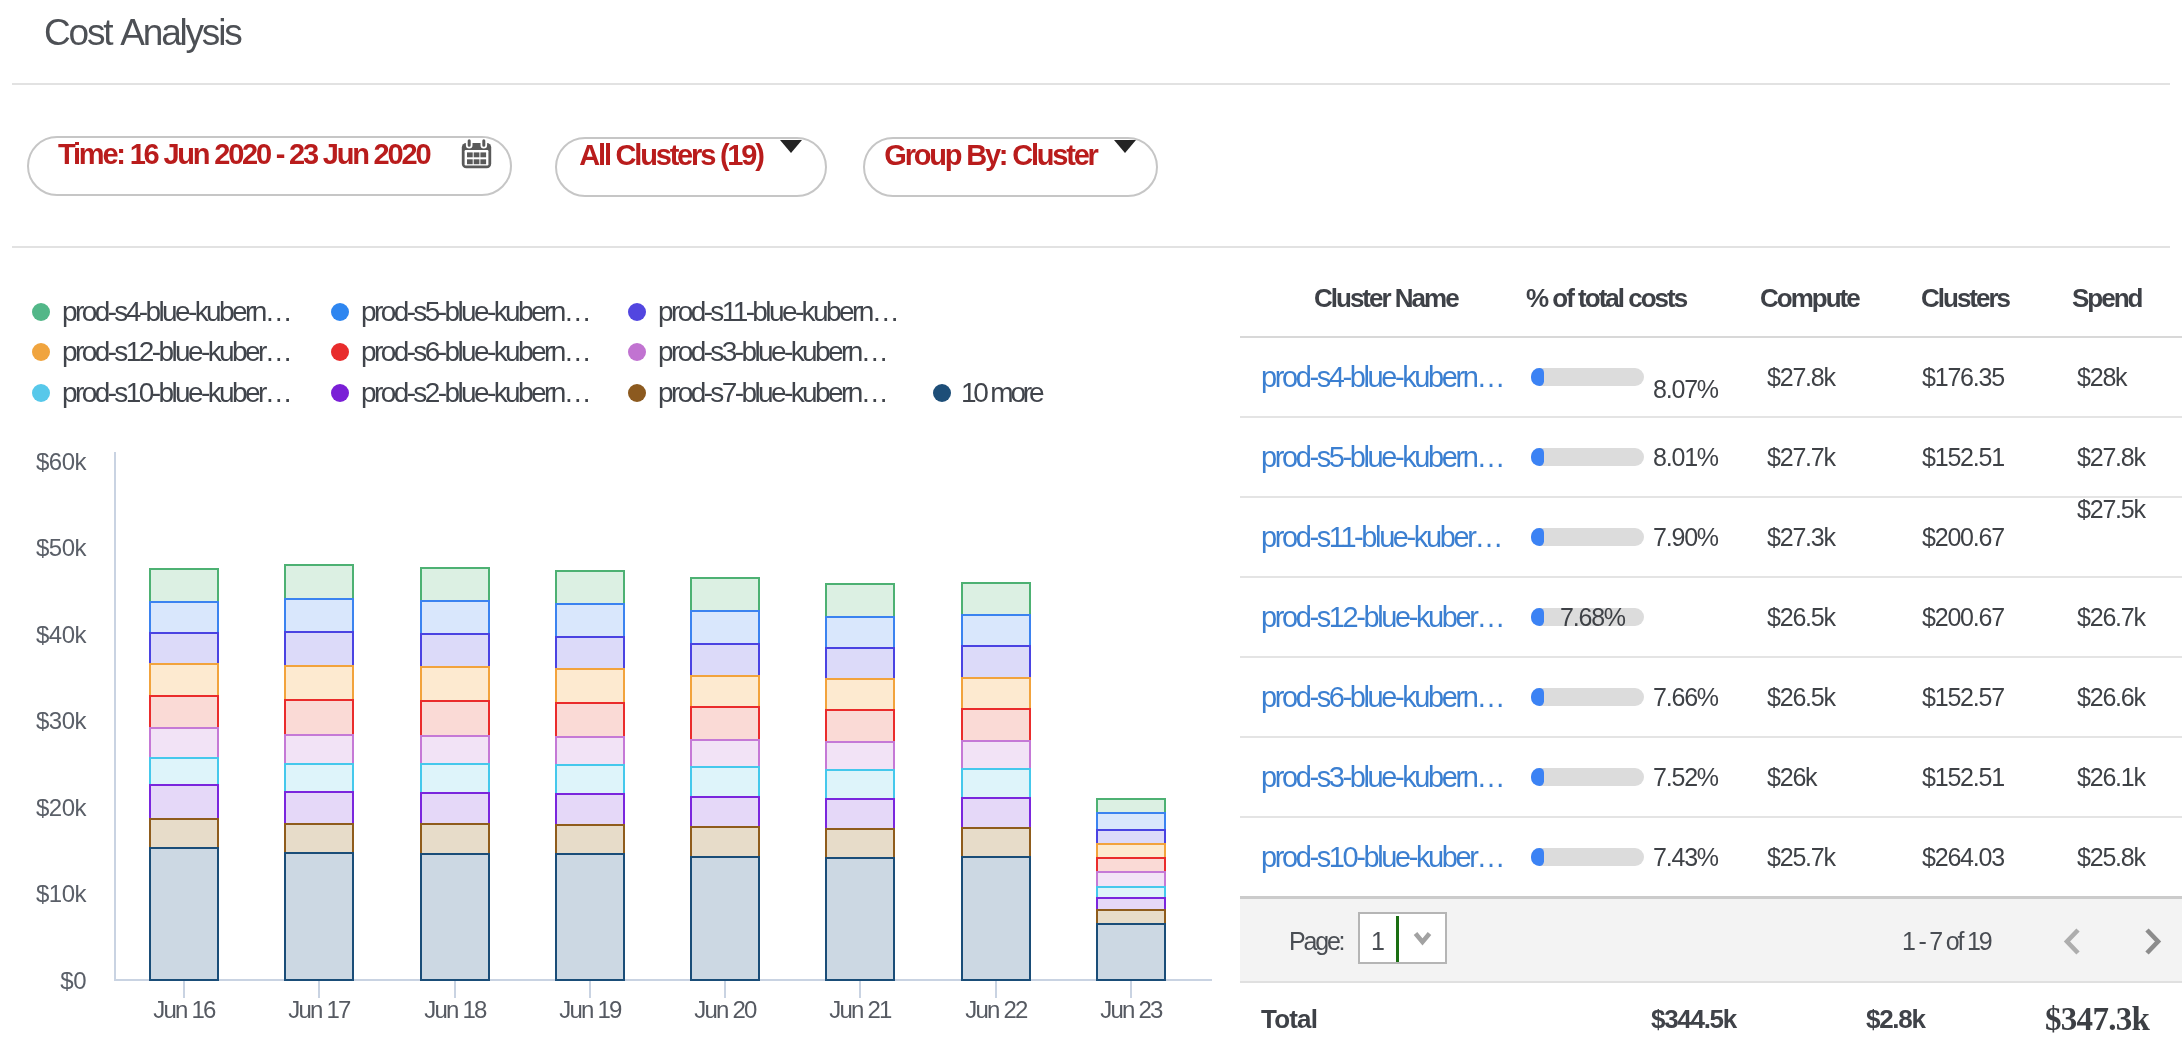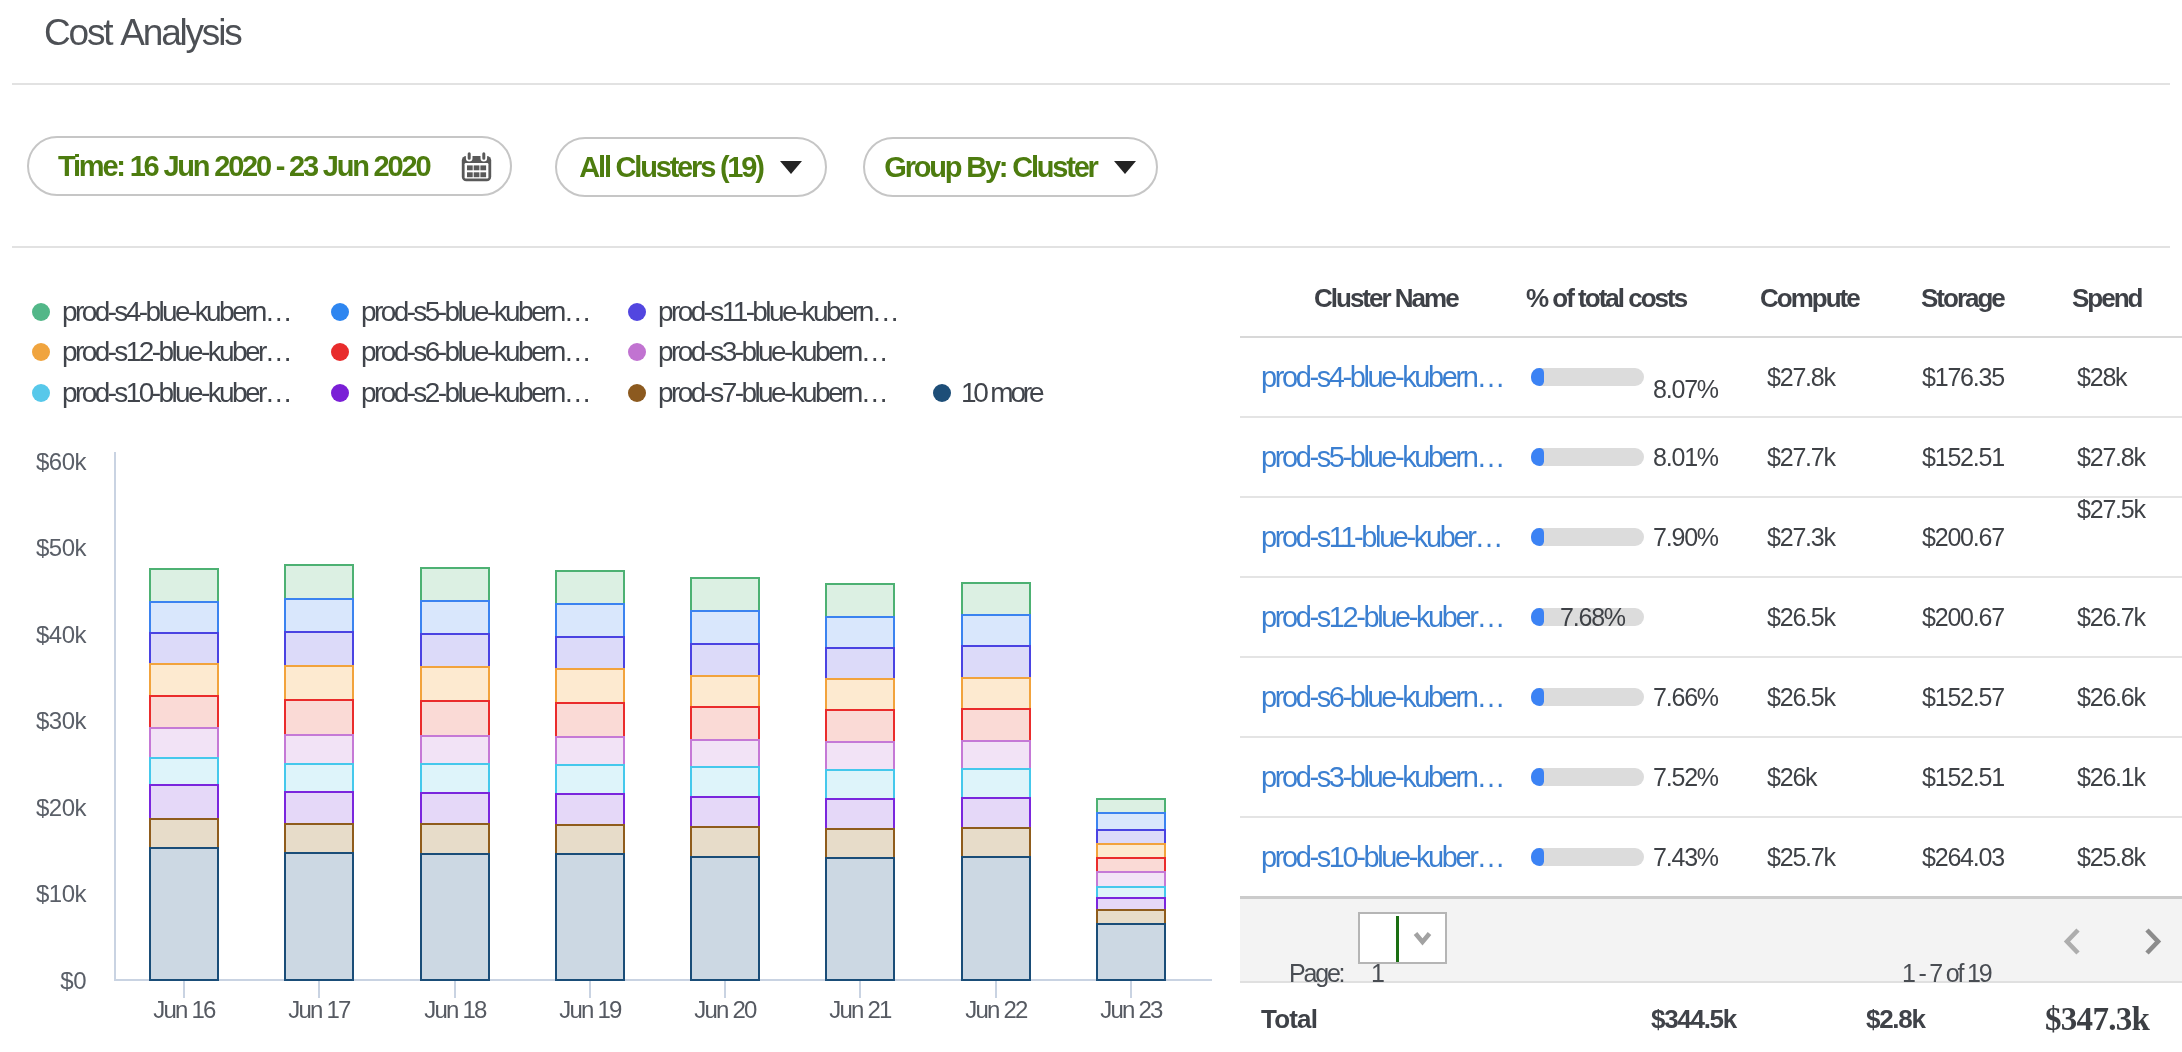--- a/index.html
+++ b/index.html
@@ -1,24 +1,24 @@
 <!DOCTYPE html>
 <html><head><meta charset="utf-8"><style>
 * { margin:0; padding:0; box-sizing:border-box; }
 html,body { width:2182px; height:1052px; background:#fff; font-family:"Liberation Sans",sans-serif; overflow:hidden; }
 .abs { position:absolute; }
 .ltxt { font-size:28px; letter-spacing:-2.6px; color:#40444b; height:32px; line-height:32px; }
 .th { font-size:26px; font-weight:bold; letter-spacing:-2px; color:#3e4147; height:26px; line-height:26px; }
 .link { font-size:29px; letter-spacing:-2.4px; color:#3b7fd1; height:34px; line-height:34px; }
 .val { font-size:25px; letter-spacing:-1.2px; color:#3e4146; height:26px; line-height:26px; }
-.pag { position:absolute; font-size:25px; letter-spacing:-2.2px; color:#494d53; height:26px; line-height:26px;margin-top:32px; }
+.pag { position:absolute; font-size:25px; letter-spacing:-2.2px; color:#494d53; height:26px; line-height:26px; }
 .tot { font-size:26px; font-weight:bold; letter-spacing:-0.8px; color:#3e4147; height:26px; line-height:26px; }
 .totv { font-size:26px; font-weight:bold; letter-spacing:-1.3px; color:#404349; height:26px; line-height:26px; }
 .totb { font-size:33px; font-weight:bold; letter-spacing:-0.7px; color:#3c3f44; height:33px; line-height:33px;font-family:Liberation Serif, serif; }
-.btn { position:absolute; display:flex; align-items:center; justify-content:center; gap:16px; height:60px; border:2px solid #c6c6c6; border-radius:30px; background:#fff; font-weight:bold; font-size:29px; letter-spacing:-2.2px; color:#4d7c0f; }
+.btn { position:absolute; display:flex; justify-content:center; gap:16px; height:60px; border:2px solid #c6c6c6; border-radius:30px; background:#fff; font-weight:bold; font-size:29px; letter-spacing:-2.2px; color:#b91c1c; }
 </style></head>
 <body>
 <div class="abs" style="left:44px;top:12px;font-size:37px;letter-spacing:-2.2px;word-spacing:3px;color:#4d5055">Cost Analysis</div>
 <div class="abs" style="left:12px;top:83px;width:2158px;height:2px;background:#e2e2e2"></div>
 <div class="btn" style="left:27px;top:136px;width:485px;justify-content:flex-start;padding-left:29px;gap:32px">Time: 16 Jun 2020 - 23 Jun 2020 <svg width="31" height="31" viewBox="0 0 31 31">
       <rect x="0.8" y="5" width="29.4" height="25.2" rx="4.5" fill="#595959"></rect>
       <rect x="3.6" y="12" width="23.8" height="15.4" rx="1.2" fill="#ffffff"></rect>
       <g fill="#595959">
         <rect x="6" y="14.4" width="5.7" height="4.9"></rect>
         <rect x="12.7" y="14.4" width="5.7" height="4.9"></rect>
@@ -162,21 +162,21 @@
 <rect x="1097" y="887" width="68" height="11" fill="#def4fa" stroke="#45c8ec" stroke-width="2"></rect>
 <rect x="1097" y="898" width="68" height="12" fill="#e5d8f8" stroke="#7a26dd" stroke-width="2"></rect>
 <rect x="1097" y="910" width="68" height="14" fill="#e7dcc9" stroke="#8f5c1c" stroke-width="2"></rect>
 <rect x="1097" y="924" width="68" height="56" fill="#ccd8e3" stroke="#1a4d78" stroke-width="2"></rect>
 <line x1="1131" y1="981" x2="1131" y2="998" stroke="#c9d3e2" stroke-width="2"></line>
 <text x="1131" y="1018" text-anchor="middle" font-size="24" letter-spacing="-1.8" fill="#565a62">Jun 23</text>
 </svg>
 <div class="abs th" style="left:1314px;top:285px">Cluster Name</div>
 <div class="abs th" style="left:1526px;top:285px">% of total costs</div>
 <div class="abs th" style="left:1760px;top:285px">Compute</div>
-<div class="abs th" style="left:1921px;top:285px">Storage</div>
+<div class="abs th" style="left:1921px;top:285px">Clusters</div>
 <div class="abs th" style="left:2072px;top:285px">Spend</div>
 <div class="abs" style="left:1240px;top:336px;width:942px;height:2px;background:#d8d8d8"></div>
 <div class="abs link" style="left:1261px;top:360px">prod-s4-blue-kubern…</div>
 <div class="abs" style="left:1531px;top:368px;width:113px;height:18px;border-radius:9px;background:#dcdcdc"></div>
 <div class="abs" style="left:1531px;top:368px;width:13px;height:18px;border-radius:9px 5px 5px 9px;background:#3b82f4"></div>
 <div class="abs val" style="left:1653px;top:376px">8.07%</div>
 <div class="abs val" style="left:1767px;top:364px">$27.8k</div>
 <div class="abs val" style="left:1922px;top:364px">$176.35</div>
 <div class="abs val" style="left:2077px;top:364px">$28k</div>
 <div class="abs" style="left:1240px;top:416px;width:942px;height:2px;background:#e4e4e4"></div>

